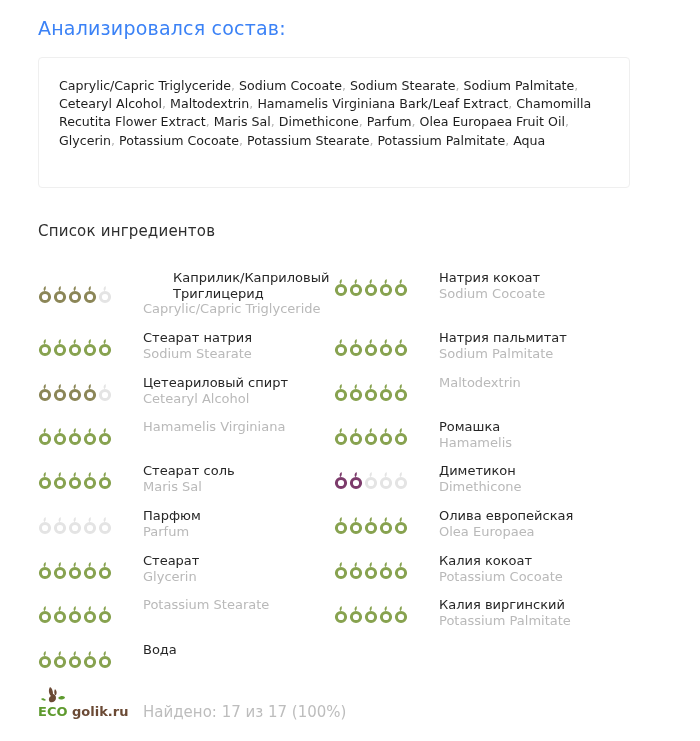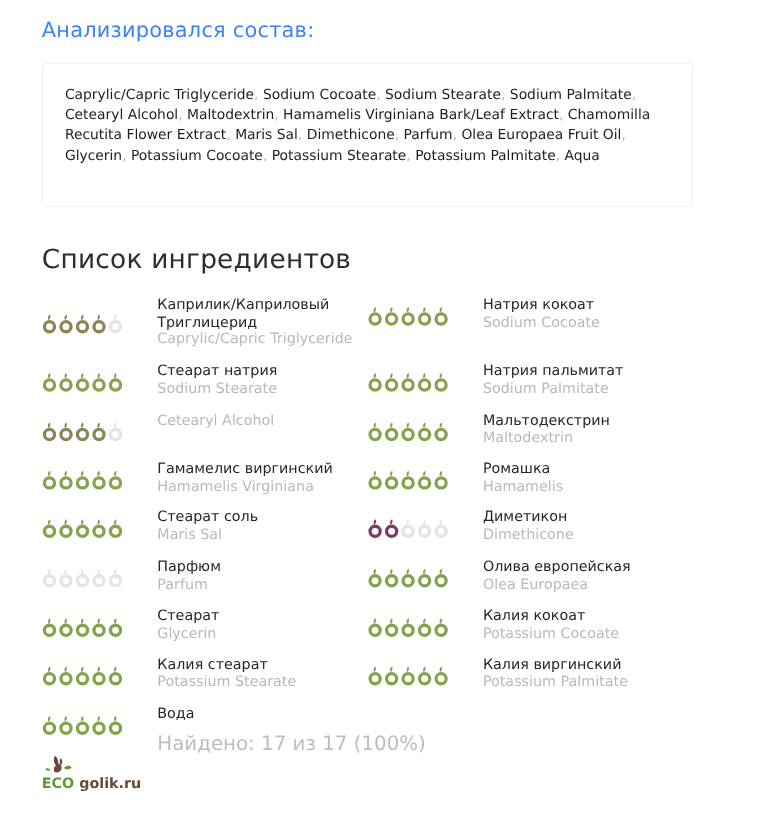--- a/index.html
+++ b/index.html
@@ -12,39 +12,39 @@
   }
   .composition-card {
     position: absolute; left: 38px; top: 57px; width: 592px; height: 131px;
     border: 1px solid #efefef; border-radius: 4px; background: #fff;
     padding: 19px 4px 0 20px;
     font-size: 12.6px; line-height: 18.2px; color: #1e1e1e;
   }
   .composition-card .sep { color: #b5b5b5; }
   .h2 {
     position: absolute; left: 38px; top: 222px;
-    font-size: 24px; font-weight: normal; color: #2e2e2e; letter-spacing: 0.2px;
+    font-size: 15px; font-weight: normal; color: #2e2e2e; letter-spacing: 0.2px;
   }
 
   .ing {
     position: absolute; width: 290px; display: block;
   }
   .ing .rating {
     position: absolute; left: 0; top: 0; height: 20px; display: flex; gap: 1px;
   }
   .ing .text { position: absolute; left: 105px; top: 0; width: 190px; }
   .ing .ru { font-size: 13px; line-height: 15.5px; color: #262626; }
   .ing .lat { font-size: 13px; line-height: 15.5px; color: #b9b9b9; }
 
   .olive { width: 14px; height: 20px; display: block; }
 
   .footer-logo { position: absolute; left: 38px; top: 686px; width: 90px; height: 34px; }
   .found {
-    position: absolute; left: 143px; top: 666px;
-    font-size: 18px; color: #bdbdbd;
+    position: absolute; left: 143px; top: 703px;
+    font-size: 15px; color: #bdbdbd;
   }
 </style>
 </head>
 <body>
 
 <div class="h1">Анализировался состав:</div>
 
 <div class="composition-card">
   <div id="comp-text"><span>Caprylic/Capric Triglyceride</span><span class="sep">,</span> <span>Sodium Cocoate</span><span class="sep">,</span> <span>Sodium Stearate</span><span class="sep">,</span> <span>Sodium Palmitate</span><span class="sep">,</span> <span>Cetearyl Alcohol</span><span class="sep">,</span> <span>Maltodextrin</span><span class="sep">,</span> <span>Hamamelis Virginiana Bark/Leaf Extract</span><span class="sep">,</span> <span>Chamomilla Recutita Flower Extract</span><span class="sep">,</span> <span>Maris Sal</span><span class="sep">,</span> <span>Dimethicone</span><span class="sep">,</span> <span>Parfum</span><span class="sep">,</span> <span>Olea Europaea Fruit Oil</span><span class="sep">,</span> <span>Glycerin</span><span class="sep">,</span> <span>Potassium Cocoate</span><span class="sep">,</span> <span>Potassium Stearate</span><span class="sep">,</span> <span>Potassium Palmitate</span><span class="sep">,</span> <span>Aqua</span></div>
 </div>
@@ -69,21 +69,21 @@
         <svg class="olive" viewBox="0 0 14 20">
     <path class="leaf" d="M7.5 2 C5.5 3 5 5.5 6.3 7.2 C7.6 6 8.3 4 7.5 2 Z" fill="#8b8657"></path>
     <circle class="body" cx="7" cy="13" r="4.6" fill="none" stroke-width="3" stroke="#8b8657"></circle>
   </svg>
         <svg class="olive" viewBox="0 0 14 20">
     <path class="leaf" d="M7.5 2 C5.5 3 5 5.5 6.3 7.2 C7.6 6 8.3 4 7.5 2 Z" fill="#e4e4e4"></path>
     <circle class="body" cx="7" cy="13" r="4.6" fill="none" stroke-width="3" stroke="#e4e4e4"></circle>
   </svg>
       </div>
       <div class="text">
-        <div class="ru" style="width: 170px;">Каприлик/Каприловый Триглицерид</div>
+        <div class="ru" style="width: 170px; margin-left: 30px;">Каприлик/Каприловый Триглицерид</div>
         <div class="lat">Caprylic/Capric Triglyceride</div>
       </div>
     </div>
     <div class="ing" style="left: 38px; top: 330px;">
       <div class="rating" style="top: 7px;">
         <svg class="olive" viewBox="0 0 14 20">
     <path class="leaf" d="M7.5 2 C5.5 3 5 5.5 6.3 7.2 C7.6 6 8.3 4 7.5 2 Z" fill="#87a24f"></path>
     <circle class="body" cx="7" cy="13" r="4.6" fill="none" stroke-width="3" stroke="#87a24f"></circle>
   </svg>
         <svg class="olive" viewBox="0 0 14 20">
@@ -125,20 +125,21 @@
         <svg class="olive" viewBox="0 0 14 20">
     <path class="leaf" d="M7.5 2 C5.5 3 5 5.5 6.3 7.2 C7.6 6 8.3 4 7.5 2 Z" fill="#8b8657"></path>
     <circle class="body" cx="7" cy="13" r="4.6" fill="none" stroke-width="3" stroke="#8b8657"></circle>
   </svg>
         <svg class="olive" viewBox="0 0 14 20">
     <path class="leaf" d="M7.5 2 C5.5 3 5 5.5 6.3 7.2 C7.6 6 8.3 4 7.5 2 Z" fill="#e4e4e4"></path>
     <circle class="body" cx="7" cy="13" r="4.6" fill="none" stroke-width="3" stroke="#e4e4e4"></circle>
   </svg>
       </div>
       <div class="text">
+        <div class="ru">Цетеариловый спирт</div>
         <div class="lat">Cetearyl Alcohol</div>
       </div>
     </div>
     <div class="ing" style="left: 38px; top: 419px;">
       <div class="rating" style="top: 7px;">
         <svg class="olive" viewBox="0 0 14 20">
     <path class="leaf" d="M7.5 2 C5.5 3 5 5.5 6.3 7.2 C7.6 6 8.3 4 7.5 2 Z" fill="#87a24f"></path>
     <circle class="body" cx="7" cy="13" r="4.6" fill="none" stroke-width="3" stroke="#87a24f"></circle>
   </svg>
         <svg class="olive" viewBox="0 0 14 20">
@@ -152,21 +153,20 @@
         <svg class="olive" viewBox="0 0 14 20">
     <path class="leaf" d="M7.5 2 C5.5 3 5 5.5 6.3 7.2 C7.6 6 8.3 4 7.5 2 Z" fill="#87a24f"></path>
     <circle class="body" cx="7" cy="13" r="4.6" fill="none" stroke-width="3" stroke="#87a24f"></circle>
   </svg>
         <svg class="olive" viewBox="0 0 14 20">
     <path class="leaf" d="M7.5 2 C5.5 3 5 5.5 6.3 7.2 C7.6 6 8.3 4 7.5 2 Z" fill="#87a24f"></path>
     <circle class="body" cx="7" cy="13" r="4.6" fill="none" stroke-width="3" stroke="#87a24f"></circle>
   </svg>
       </div>
       <div class="text">
-        <div class="ru">Гамамелис виргинский</div>
         <div class="lat">Hamamelis Virginiana</div>
       </div>
     </div>
     <div class="ing" style="left: 38px; top: 463px;">
       <div class="rating" style="top: 7px;">
         <svg class="olive" viewBox="0 0 14 20">
     <path class="leaf" d="M7.5 2 C5.5 3 5 5.5 6.3 7.2 C7.6 6 8.3 4 7.5 2 Z" fill="#87a24f"></path>
     <circle class="body" cx="7" cy="13" r="4.6" fill="none" stroke-width="3" stroke="#87a24f"></circle>
   </svg>
         <svg class="olive" viewBox="0 0 14 20">
@@ -264,21 +264,20 @@
         <svg class="olive" viewBox="0 0 14 20">
     <path class="leaf" d="M7.5 2 C5.5 3 5 5.5 6.3 7.2 C7.6 6 8.3 4 7.5 2 Z" fill="#87a24f"></path>
     <circle class="body" cx="7" cy="13" r="4.6" fill="none" stroke-width="3" stroke="#87a24f"></circle>
   </svg>
         <svg class="olive" viewBox="0 0 14 20">
     <path class="leaf" d="M7.5 2 C5.5 3 5 5.5 6.3 7.2 C7.6 6 8.3 4 7.5 2 Z" fill="#87a24f"></path>
     <circle class="body" cx="7" cy="13" r="4.6" fill="none" stroke-width="3" stroke="#87a24f"></circle>
   </svg>
       </div>
       <div class="text">
-        <div class="ru">Калия стеарат</div>
         <div class="lat">Potassium Stearate</div>
       </div>
     </div>
     <div class="ing" style="left: 38px; top: 642px;">
       <div class="rating" style="top: 7px;">
         <svg class="olive" viewBox="0 0 14 20">
     <path class="leaf" d="M7.5 2 C5.5 3 5 5.5 6.3 7.2 C7.6 6 8.3 4 7.5 2 Z" fill="#87a24f"></path>
     <circle class="body" cx="7" cy="13" r="4.6" fill="none" stroke-width="3" stroke="#87a24f"></circle>
   </svg>
         <svg class="olive" viewBox="0 0 14 20">
@@ -377,21 +376,20 @@
         <svg class="olive" viewBox="0 0 14 20">
     <path class="leaf" d="M7.5 2 C5.5 3 5 5.5 6.3 7.2 C7.6 6 8.3 4 7.5 2 Z" fill="#87a24f"></path>
     <circle class="body" cx="7" cy="13" r="4.6" fill="none" stroke-width="3" stroke="#87a24f"></circle>
   </svg>
         <svg class="olive" viewBox="0 0 14 20">
     <path class="leaf" d="M7.5 2 C5.5 3 5 5.5 6.3 7.2 C7.6 6 8.3 4 7.5 2 Z" fill="#87a24f"></path>
     <circle class="body" cx="7" cy="13" r="4.6" fill="none" stroke-width="3" stroke="#87a24f"></circle>
   </svg>
       </div>
       <div class="text">
-        <div class="ru">Мальтодекстрин</div>
         <div class="lat">Maltodextrin</div>
       </div>
     </div>
     <div class="ing" style="left: 334px; top: 419px;">
       <div class="rating" style="top: 7px;">
         <svg class="olive" viewBox="0 0 14 20">
     <path class="leaf" d="M7.5 2 C5.5 3 5 5.5 6.3 7.2 C7.6 6 8.3 4 7.5 2 Z" fill="#87a24f"></path>
     <circle class="body" cx="7" cy="13" r="4.6" fill="none" stroke-width="3" stroke="#87a24f"></circle>
   </svg>
         <svg class="olive" viewBox="0 0 14 20">

